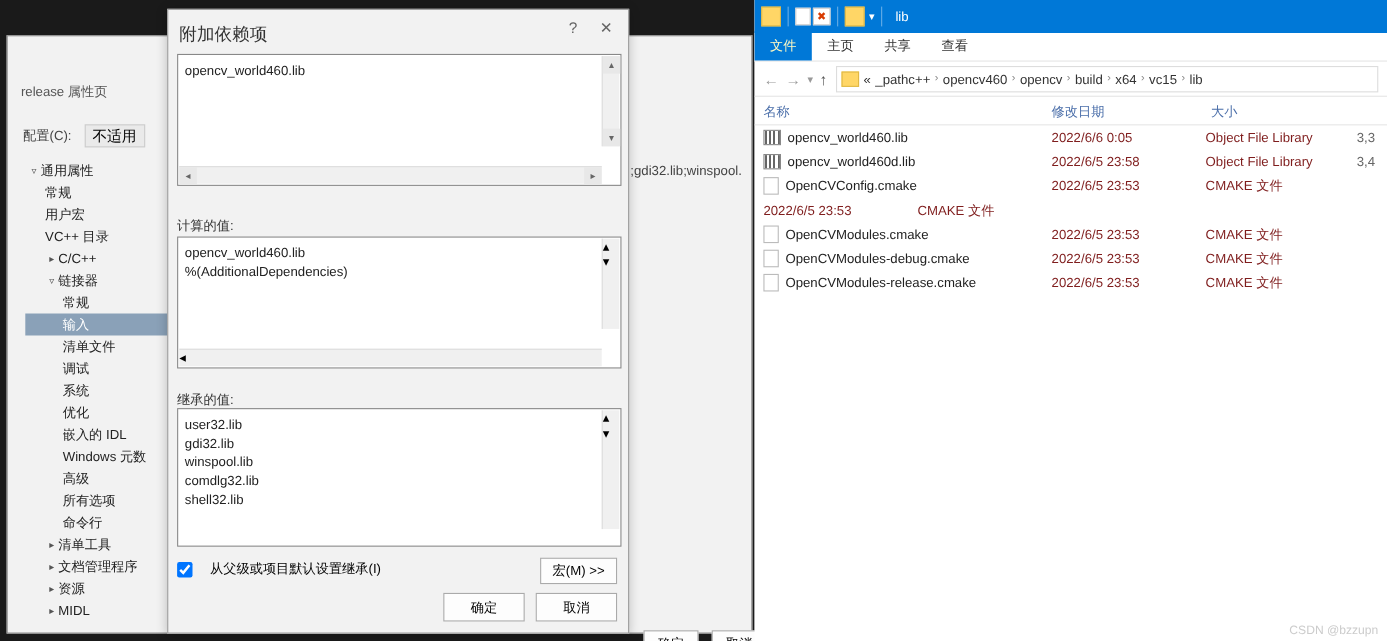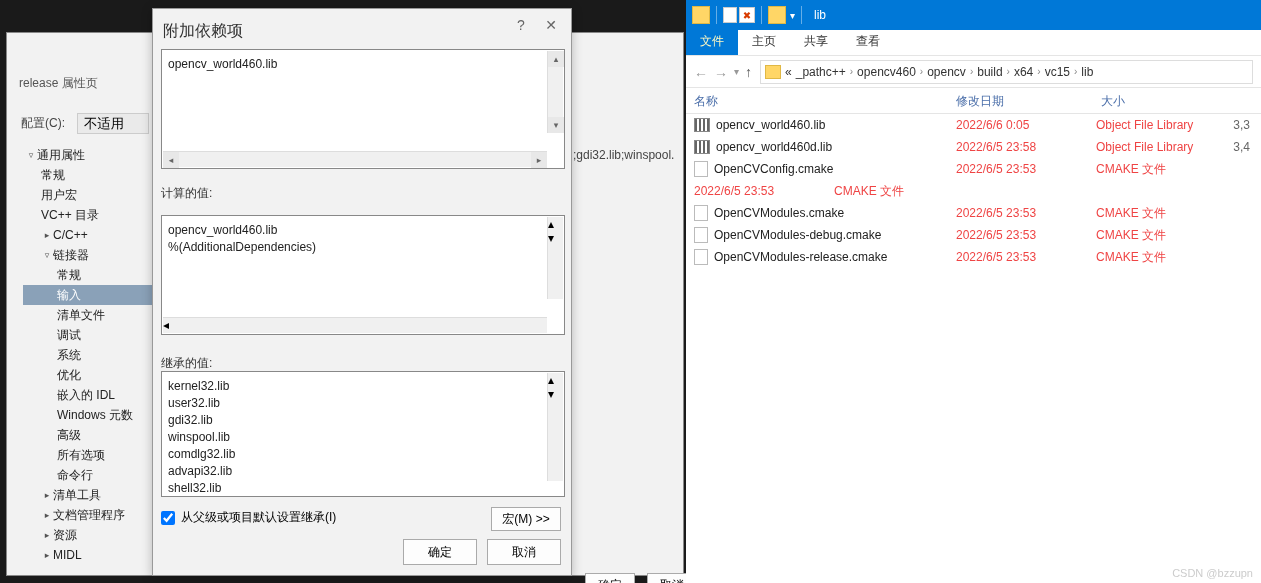--- a/index.html
+++ b/index.html
@@ -3,21 +3,21 @@
 <meta charset="utf-8">
 <style>
 * { box-sizing: border-box; margin: 0; padding: 0; font-family: "Microsoft YaHei", "Segoe UI", sans-serif; }
 body { background: #fff; width: 1261px; height: 583px; position: relative; overflow: hidden; font-size: 12px; }
 
 
 .vs-bg { position: absolute; left: 0; top: 0; width: 686px; height: 583px; background: #1a1a1a; }
 .vs-inner { position: absolute; left: 6px; top: 32px; width: 678px; height: 544px; background: #f2f2f2; border: 1px solid #888; }
 .vs-title { position: absolute; left: 12px; top: 42px; color: #555; font-size: 12px; }
 .vs-config { position: absolute; left: 14px; top: 80px; display: flex; align-items: center; gap: 12px; color: #444; }
-.vs-config input { width: 72px; padding: 2px 6px; background: #eaeaea; border: 1px solid #ccc; }
+.vs-config input { width: 55px; padding: 2px 6px; background: #eaeaea; border: 1px solid #ccc; }
 
 .tree { position: absolute; left: 16px; top: 112px; width: 140px; font-size: 12px; color: #222; line-height: 20px; }
 .tree .node { display: flex; align-items: center; padding: 0 2px; white-space: nowrap; }
 .tree .tri { width: 12px; display: inline-block; text-align: center; font-size: 9px; color: #555; }
 .tree .indent1 { padding-left: 18px; }
 .tree .indent2 { padding-left: 34px; }
 .tree .selected { background: #8aa1b8; color: #fff; }
 
 .bg-text { position: absolute; left: 566px; top: 115px; color: #444; font-size: 12px; }
 .bg-buttons { position: absolute; left: 578px; top: 540px; display: flex; gap: 12px; }
@@ -28,27 +28,27 @@
 .modal-title { position: absolute; left: 10px; top: 12px; font-size: 16px; color: #333; }
 .modal-help { position: absolute; right: 40px; top: 8px; width: 20px; height: 20px; text-align: center; color: #666; font-size: 14px; }
 .modal-close { position: absolute; right: 10px; top: 8px; width: 20px; height: 20px; text-align: center; color: #666; font-size: 14px; }
 
 .editbox { position: absolute; left: 8px; top: 40px; width: 404px; height: 120px; background: #fff; border: 1px solid #888; padding: 6px; overflow: auto; }
 .editbox-scroll { position: absolute; right: 1px; top: 1px; width: 16px; height: 82px; background: #f0f0f0; border-left: 1px solid #ddd; }
 .editbox-hscroll { position: absolute; left: 1px; bottom: 1px; right: 17px; height: 16px; background: #f0f0f0; border-top: 1px solid #ddd; }
 .editbox .scroll-btn { position: absolute; width: 16px; height: 16px; background: #e8e8e8; font-size: 9px; display: flex; align-items: center; justify-content: center; color: #666; }
 
 .label { font-size: 12px; color: #333; }
-.calc-label { position: absolute; left: 8px; top: 176px; }
+.calc-label { position: absolute; left: 8px; top: 188px; }
 .calcbox { position: absolute; left: 8px; top: 206px; width: 404px; height: 120px; background: #fff; border: 1px solid #888; padding: 6px; overflow: hidden; }
 .inherit-label { position: absolute; left: 8px; top: 346px; }
 .inheritbox { position: absolute; left: 8px; top: 362px; width: 404px; height: 126px; background: #fff; border: 1px solid #888; padding: 6px; overflow: hidden; }
 .inheritbox .line, .calcbox .line, .editbox .line { font-size: 12px; color: #222; line-height: 17px; }
 
-.checkbox-row { position: absolute; left: 8px; top: 500px; display: flex; align-items: center; gap: 6px; font-size: 12px; }
+.checkbox-row { position: absolute; left: 8px; top: 500px; display: flex; align-items: center; gap: 16px; font-size: 12px; }
 .checkbox-row input { width: 14px; height: 14px; }
 
 .macro-btn { position: absolute; right: 10px; top: 498px; width: 70px; height: 24px; background: #fdfdfd; border: 1px solid #aaa; font-size: 12px; }
 .modal-buttons { position: absolute; right: 10px; bottom: 10px; display: flex; gap: 10px; }
 .modal-buttons button { width: 74px; height: 26px; background: #fdfdfd; border: 1px solid #aaa; font-size: 12px; }
 
 
 .explorer { position: absolute; left: 686px; top: 0; width: 575px; height: 583px; background: #fff; }
 .ex-titlebar { height: 30px; background: #0078d7; display: flex; align-items: center; padding-left: 6px; color: #fff; }
 .ex-qat { display: flex; gap: 2px; align-items: center; }
@@ -69,21 +69,21 @@
 .ex-breadcrumb .sep { color: #888; font-size: 10px; }
 .ex-cols { display: flex; height: 26px; border-bottom: 1px solid #e5e5e5; font-size: 12px; color: #4a6ea9; }
 .ex-col { padding: 5px 8px; border-right: 1px solid transparent; }
 .c-name { width: 262px; }
 .c-date { width: 140px; }
 .c-type { width: 122px; }
 .c-size { width: 46px; text-align: right; }
 .ex-body { }
 .ex-row { display: flex; height: 22px; align-items: center; font-size: 12px; }
 .ex-row .c-name { display: flex; align-items: center; gap: 6px; padding-left: 8px; color: #222; }
-.ex-row .c-date, .ex-row .c-type { color: #ef4444; padding-left: 8px; }
+.ex-row .c-date, .ex-row .c-type { color: #7f1d1d; padding-left: 8px; }
 .ex-row .c-size { color: #666; padding-right: 6px; }
 .file-ic { width: 14px; height: 16px; background: #fff; border: 1px solid #bbb; position: relative; }
 .lib-ic { width: 16px; height: 14px; background: repeating-linear-gradient(90deg,#666,#666 2px,#fff 2px,#fff 4px); border: 1px solid #888; }
 .watermark { position: absolute; right: 8px; bottom: 4px; font-size: 11px; color: #ccc; }
 </style>
 </head>
 <body>
 
 <div class="vs-bg"></div>
 <div class="vs-inner">
@@ -197,26 +197,24 @@
       <div class="scroll-btn" style="bottom:0">▾</div>
     </div>
     <div class="editbox-hscroll">
       <div class="scroll-btn" style="left:0">◂</div>
       <div class="scroll-btn" style="right:0">▸</div>
     </div>
   </div>
 
   <div class="label inherit-label">继承的值:</div>
   <div class="inheritbox">
-    <div class="line">kernel32.lib</div>
     <div class="line">user32.lib</div>
     <div class="line">gdi32.lib</div>
     <div class="line">winspool.lib</div>
     <div class="line">comdlg32.lib</div>
-    <div class="line">advapi32.lib</div>
     <div class="line">shell32.lib</div>
     <div class="editbox-scroll" style="height:108px">
       <div class="scroll-btn" style="top:0">▴</div>
       <div class="scroll-btn" style="bottom:0">▾</div>
     </div>
   </div>
 
   <div class="checkbox-row">
     <input type="checkbox" checked="" style="">
     <span>从父级或项目默认设置继承(I)</span>

